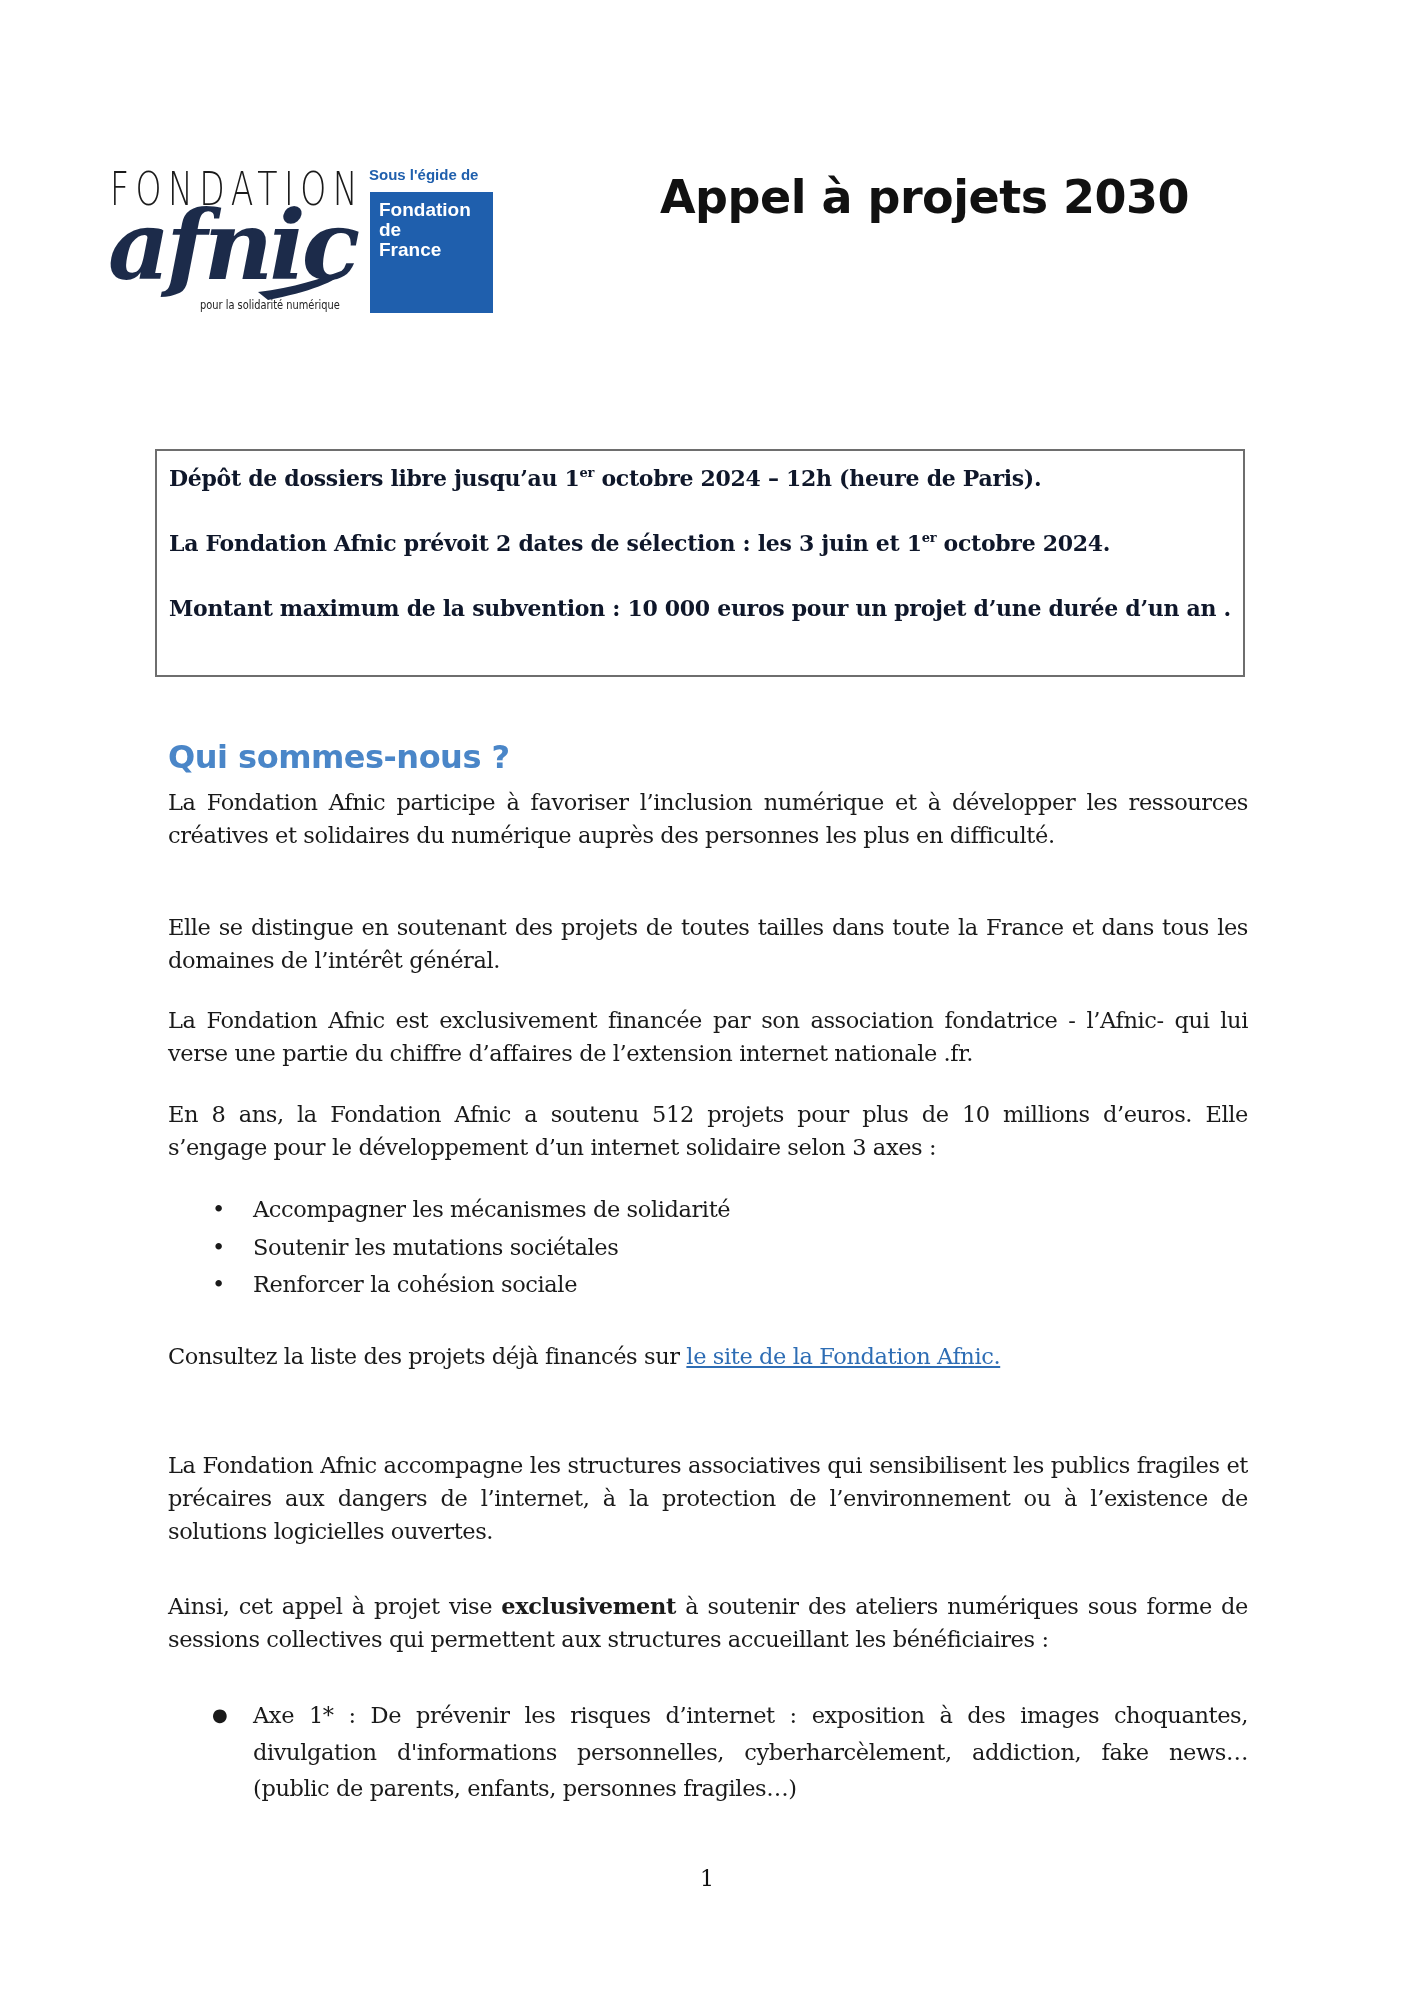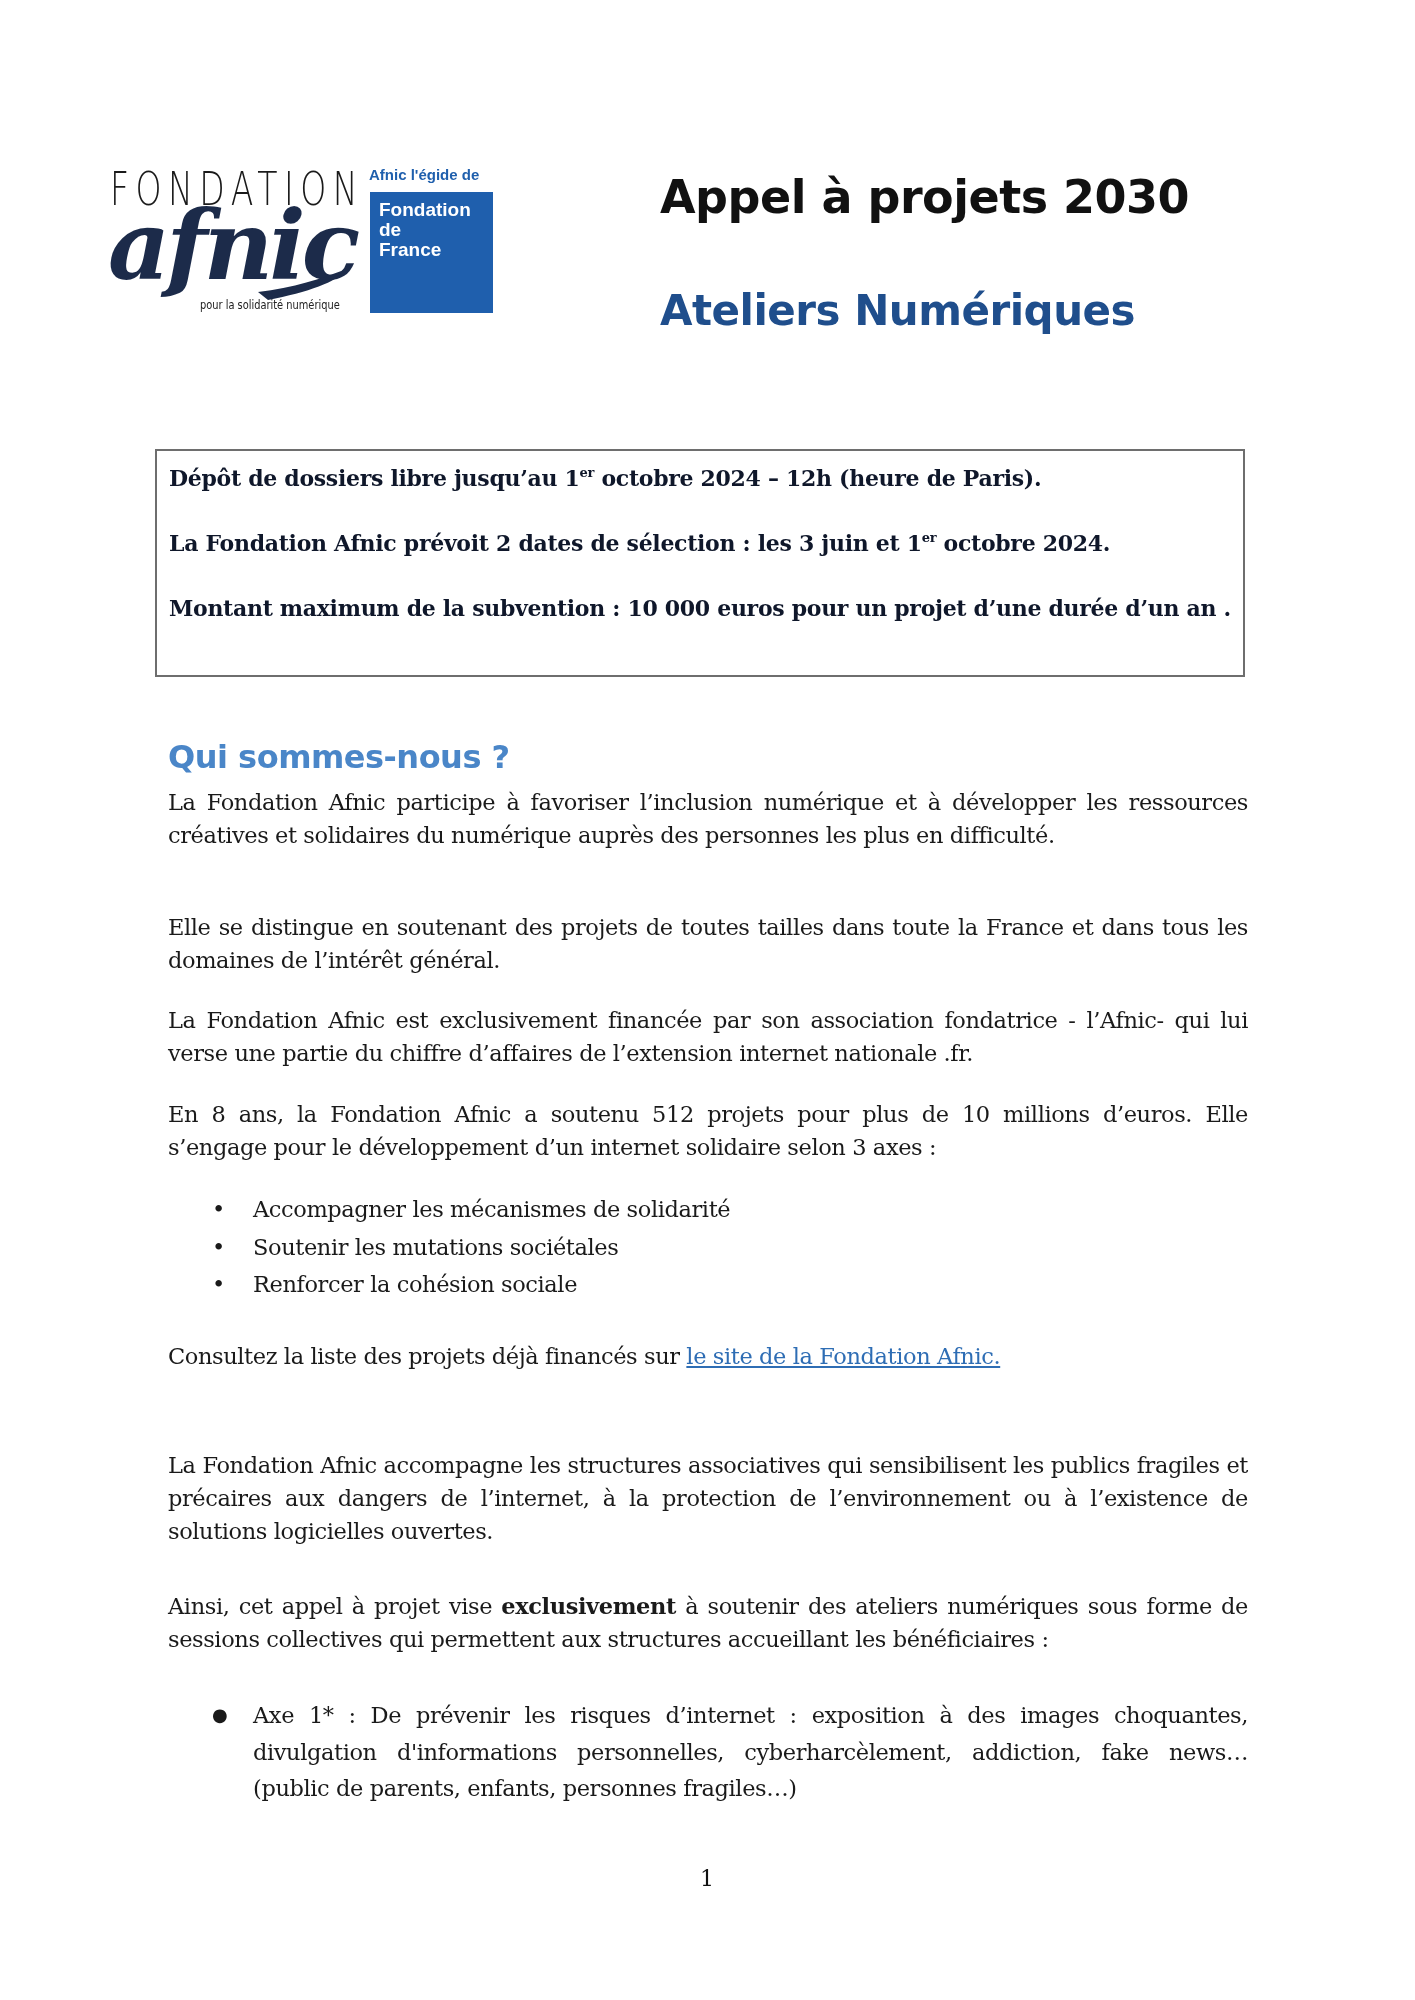--- a/index.html
+++ b/index.html
@@ -43,31 +43,30 @@
 
 <div class="page">
 
   <div class="logo-fondation">FONDATION</div>
   <div class="logo-afnic">afnic</div>
   <svg class="logo-swoosh" viewBox="0 0 240 90">
     <path d="M150 62 C185 58 215 48 236 40 C230 52 200 62 160 70 Z" fill="#1c2b4a"></path>
   </svg>
   <div class="logo-tagline">pour la solidarité numérique</div>
 
-  <div class="fdf-caption">Afnic l'égide de</div>
+  <div class="fdf-caption">Sous l'égide de</div>
   <div class="fdf-box">
     <div class="inner">
       <span>Fondation</span>
       <span>de</span>
       <span>France</span>
     </div>
   </div>
 
   <div class="title-main">Appel à projets 2030</div>
-  <div class="title-sub">Ateliers Numériques</div>
 
   <div class="info-box">
     <div class="info-line" style="top:9px;"><span>Dépôt de dossiers libre jusqu’au 1</span><sup>er</sup><span> octobre 2024 – 12h (heure de Paris).</span></div>
     <div class="info-line" style="top:74px;"><span>La Fondation Afnic prévoit 2 dates de sélection : les 3 juin et 1</span><sup>er</sup><span> octobre 2024.</span></div>
     <div class="info-line" style="top:139px;">Montant maximum de la subvention : 10 000 euros pour un projet d’une durée d’un an .</div>
   </div>
 
   <div class="heading" style="top:740px;">Qui sommes-nous ?</div>
   <div class="para" style="top:911px;">Elle se distingue en soutenant des projets de toutes tailles dans toute la France et dans tous les domaines de l’intérêt général.</div>
   <div class="para" style="top:786px;">La Fondation Afnic participe à favoriser l’inclusion numérique et à développer les ressources créatives et solidaires du numérique auprès des personnes les plus en difficulté.</div>

